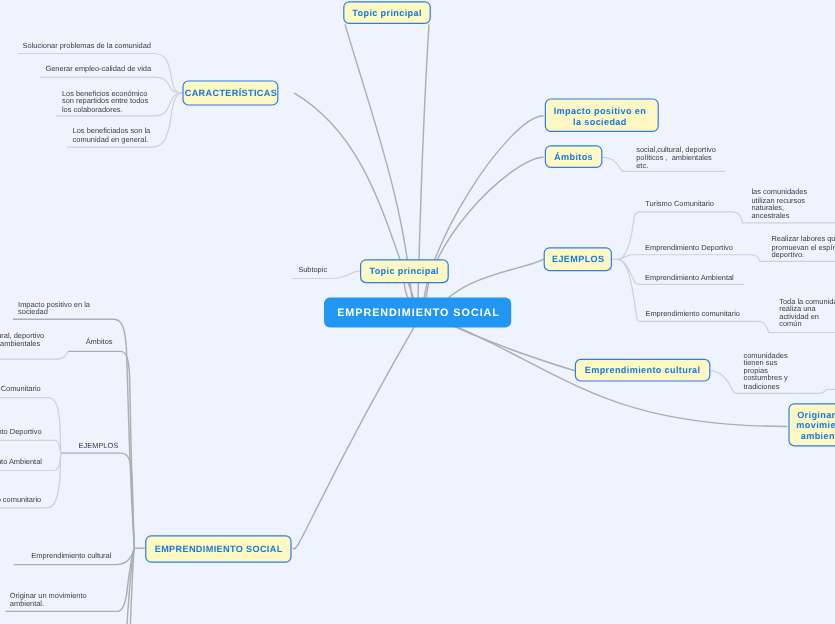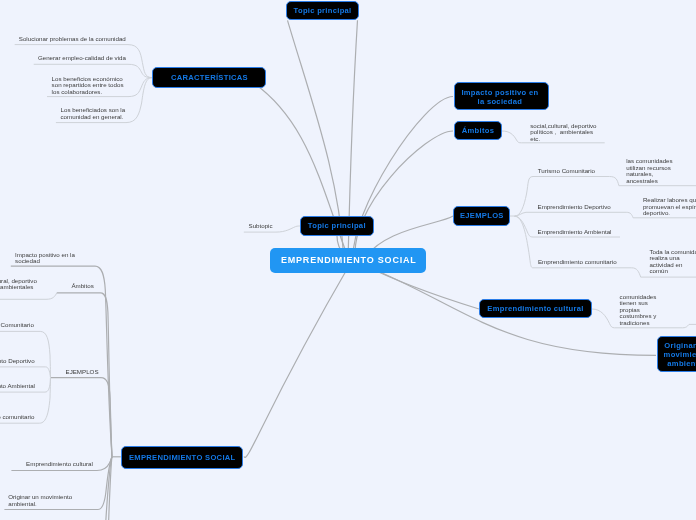--- a/index.html
+++ b/index.html
@@ -9,21 +9,21 @@
   #canvas{position:absolute;left:0;top:0;width:696px;height:520px;overflow:hidden;background:#eff3fd;}
   svg.edges{position:absolute;left:0;top:0;width:696px;height:520px;pointer-events:none;}
   svg.edges path{fill:none;stroke:#acaeb1;stroke-width:1.2;}
   svg.edges path.light{stroke:#ced2d8;stroke-width:1;}
   .node{position:absolute;box-sizing:border-box;}
   .n-root{background:#2196f3;color:#fff;border-radius:5px;font-weight:bold;
           font-size:9px;letter-spacing:.8px;display:flex;align-items:center;
           justify-content:center;}
   .n-root span{margin-right:-.8px;}
   .n-main span{margin-right:-.3px;}
-  .n-main{background:#000000;border:1.5px solid #2b7de9;border-radius:5px;color:#1478e4;
+  .n-main{background:#fef9c3;border:1.5px solid #2b7de9;border-radius:5px;color:#1478e4;
           font-weight:bold;font-size:7.6px;letter-spacing:.3px;display:flex;
           align-items:center;justify-content:center;}
   .n-main.ml{justify-content:flex-start;padding-left:6.1px;text-align:left;}
   .n-main.ml span{position:relative;top:1.3px;}
   .n-main.ml span{line-height:8.8px;display:block;text-align:center;}
   .sub{position:absolute;color:#3c3c3c;font-size:6.2px;line-height:6.5px;
        letter-spacing:0px;white-space:pre;}
 </style>
 </head>
 <body>
@@ -79,21 +79,21 @@
       <path class="light" d="M514.5 216.2 C521.5 216.2 525 229 528 247 C530.8 263 530 267.8 533 267.8 H631.7 C637 267.8 638.8 271.5 640.7 277.1 H696"></path>
 
       <path class="light" d="M592 309 C601 309 606 316 609.5 323.5 C611 326.8 612 327.8 614.5 327.8 H682.6 C687 327.8 687.8 325.5 689 324.4 H696"></path>
     </g>
   </svg>
 
   <div class="node n-root" style="left:270.4px;top:247.8px;width:156px;height:25.3px;">
     <span>EMPRENDIMIENTO SOCIAL</span>
   </div>
 
-  <div class="node n-main" style="left:152.3px;top:67.3px;width:114px;height:20.9px;">
+  <div class="node n-main" style="left:152.3px;top:67.3px;width:80px;height:20.9px;">
     <span>CARACTERÍSTICAS</span>
   </div>
 
   <div class="node n-main" style="left:286.1px;top:1px;width:72.6px;height:18.9px;">
     <span>Topic principal</span>
   </div>
 
   <div class="node n-main" style="left:299.8px;top:216.3px;width:73.8px;height:19.3px;">
     <span>Topic principal</span>
   </div>

